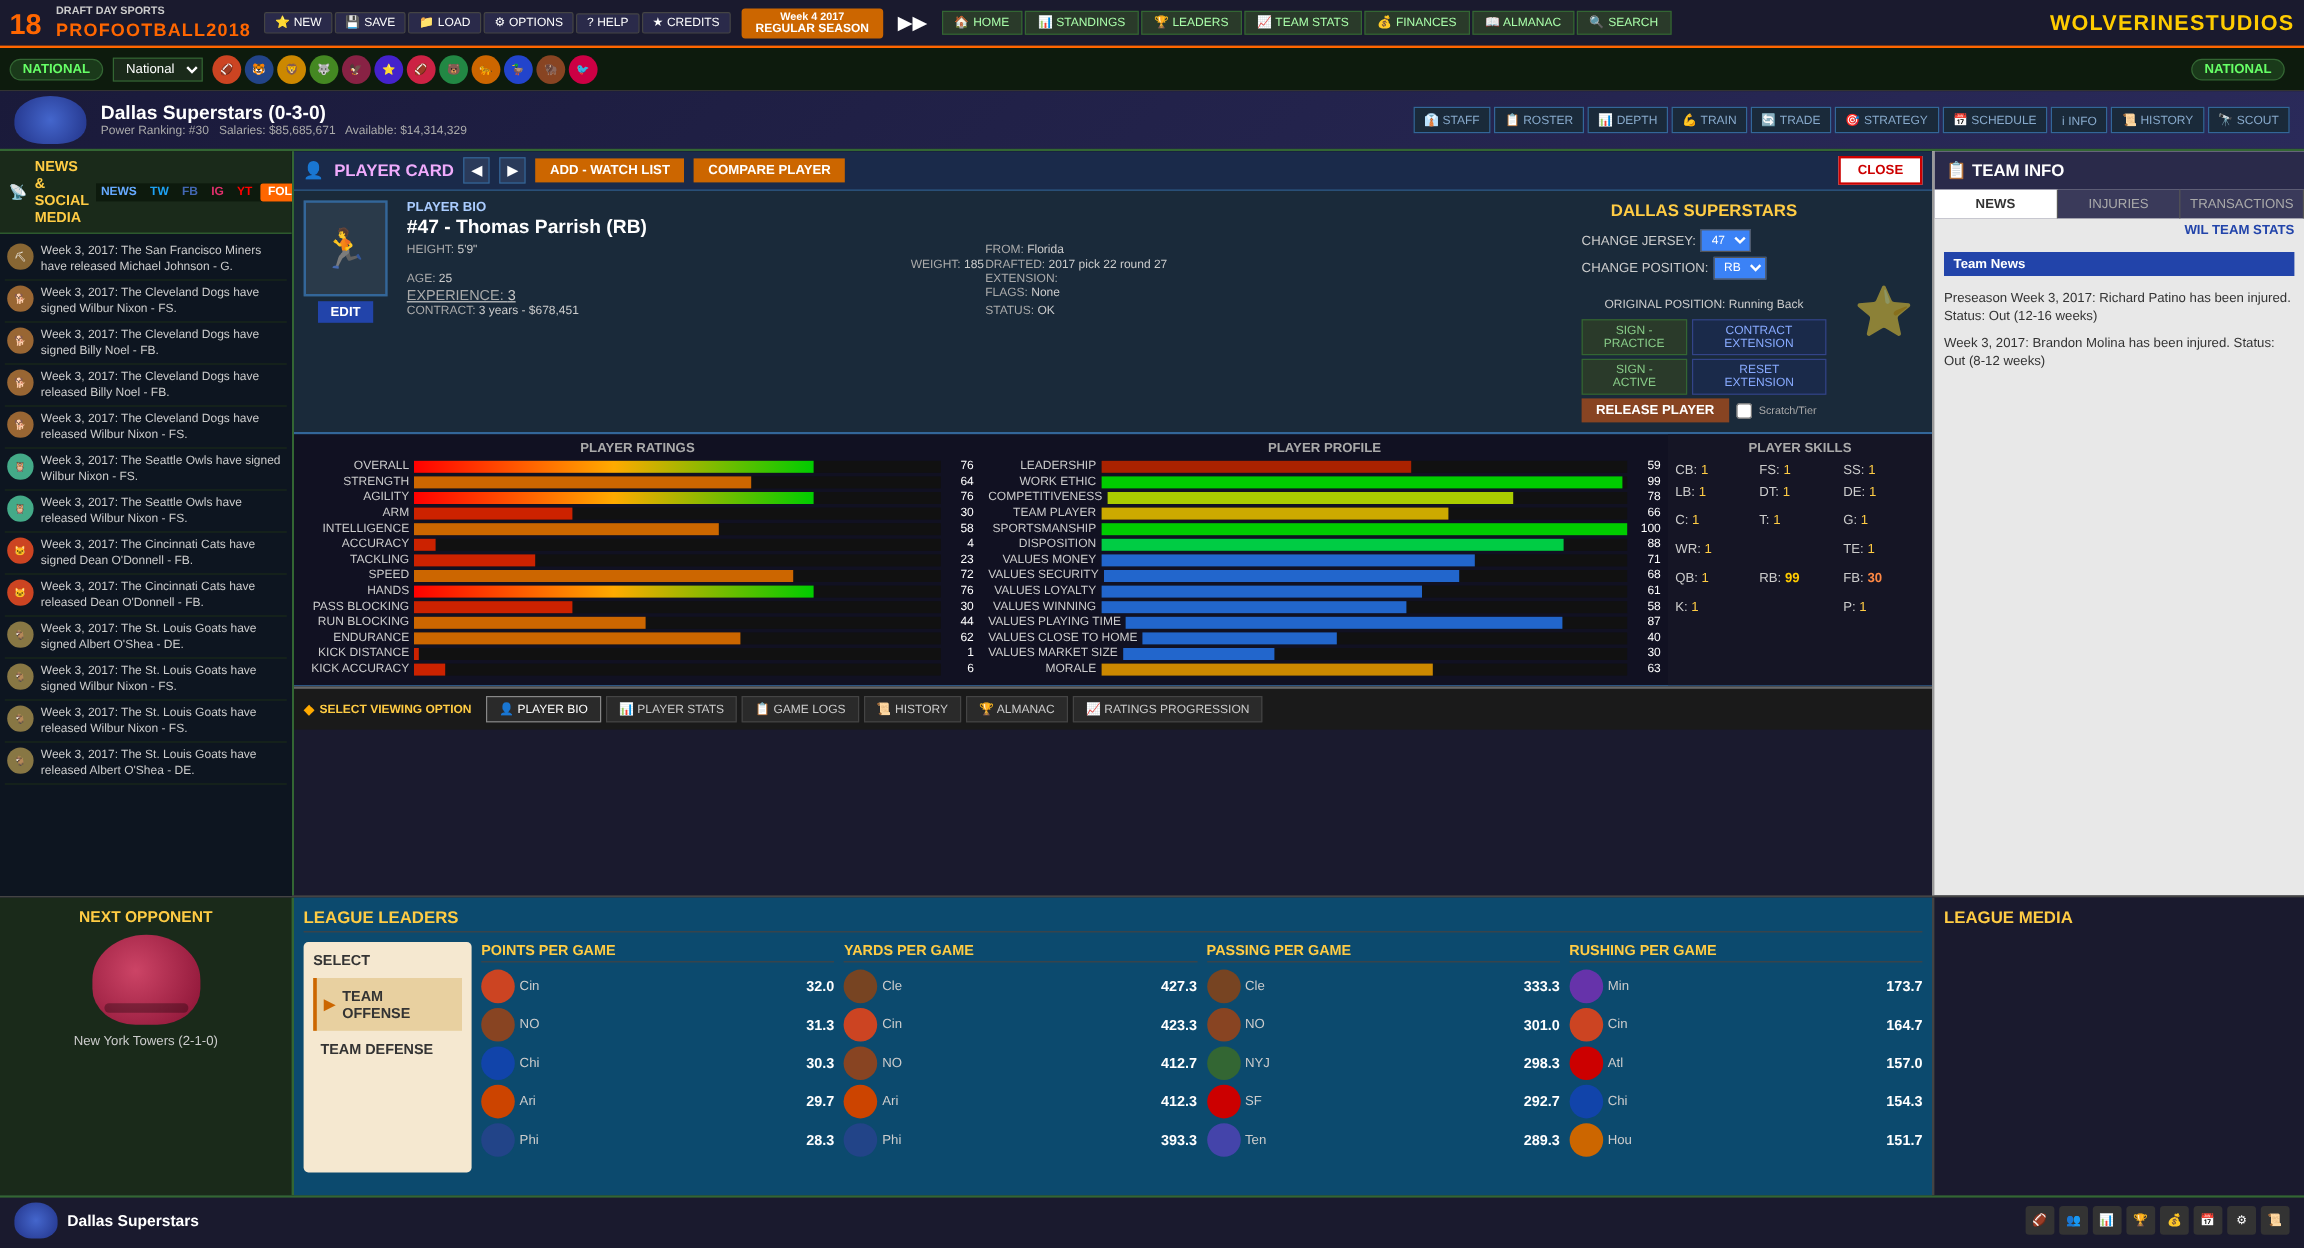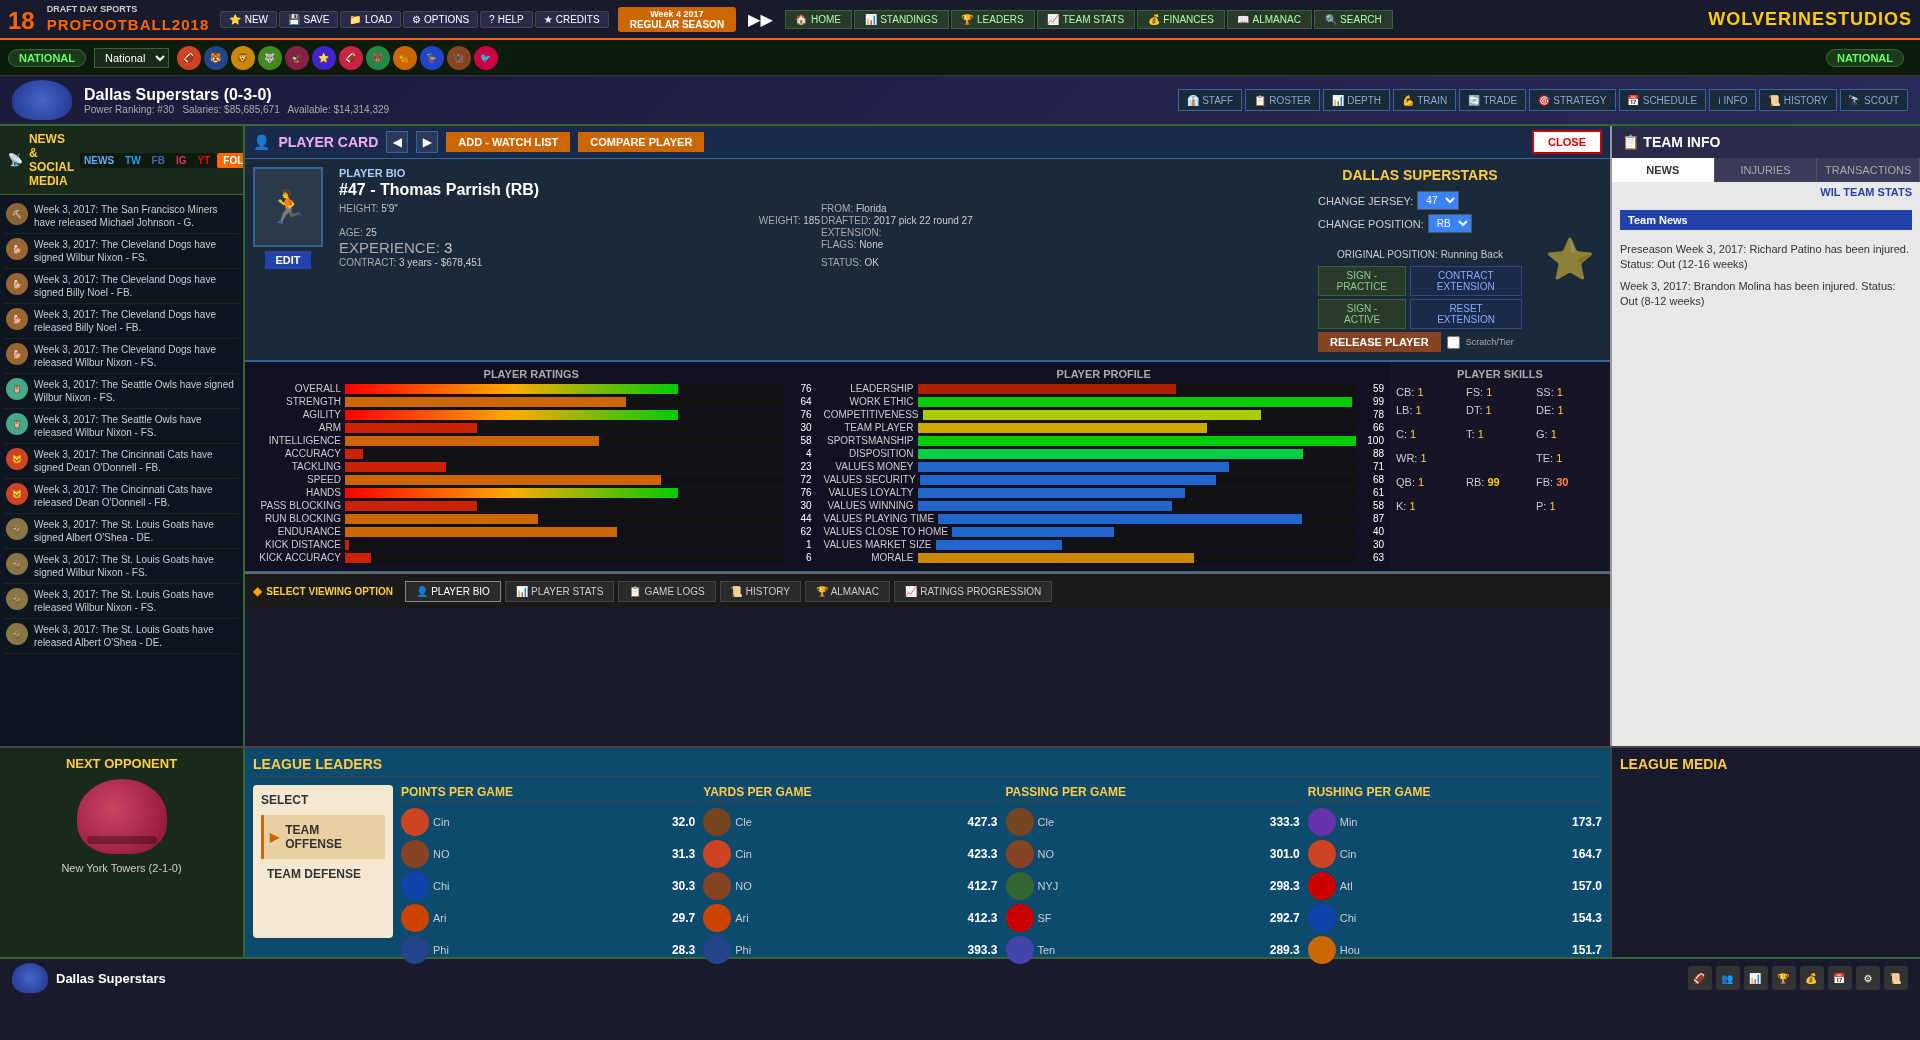--- a/index.html
+++ b/index.html
@@ -70,21 +70,21 @@
     .right-sidebar { width: 310px; background: #e8e8e8; color: #333; border-left: 2px solid #999; flex-shrink: 0; overflow-y: auto; }
     .right-sidebar-header { background: #2a2a4a; color: #fff; padding: 8px 10px; font-size: 14px; font-weight: bold; }
     .right-tabs { display: flex; background: #3a3a5a; }
     .right-tab { flex: 1; text-align: center; padding: 6px 4px; font-size: 11px; color: #aaa; cursor: pointer; border-right: 1px solid #555; }
     .right-tab.active { background: #fff; color: #333; font-weight: bold; }
     .team-news-box { background: #2244aa; color: #fff; padding: 4px 8px; font-size: 11px; font-weight: bold; margin: 8px; }
     .team-news-content { padding: 4px 8px; font-size: 11px; color: #333; }
     .team-news-content p { margin-bottom: 6px; line-height: 1.4; }
 
     
-    .bottom-section { height: 211px; display: flex; border-top: 2px solid #444; }
+    .bottom-section { height: 250px; display: flex; border-top: 2px solid #444; }
     .bottom-left { width: 245px; background: #1a2a1a; border-right: 2px solid #336633; flex-shrink: 0; padding: 8px; }
     .bottom-left h3 { color: #ffcc44; font-size: 13px; font-weight: bold; margin-bottom: 8px; text-align: center; }
     .opponent-name { text-align: center; font-size: 11px; color: #ccc; }
 
     .bottom-middle { flex: 1; background: #0c4a6e; padding: 8px; }
     .league-leaders-header { color: #ffcc44; font-size: 14px; font-weight: bold; margin-bottom: 8px; border-bottom: 1px solid #444; padding-bottom: 4px; }
     .leaders-layout { display: flex; gap: 8px; height: calc(100% - 40px); }
     .select-col { width: 140px; background: #f5e8d0; color: #333; border-radius: 4px; padding: 8px; }
     .select-col h4 { font-size: 12px; font-weight: bold; color: #333; margin-bottom: 8px; }
     .select-item { display: flex; align-items: center; gap: 6px; padding: 8px 6px; cursor: pointer; font-size: 12px; font-weight: bold; color: #333; }
@@ -293,21 +293,21 @@
         <div style="font-size:16px;color:#fff;font-weight:bold;margin-bottom:4px;">
           <span>#47</span> - <span>Thomas Parrish</span> (<span>RB</span>)
         </div>
         <div style="display:grid;grid-template-columns:1fr 1fr;gap:1px;">
           <div style="font-size:10px;color:#ccc;"><span style="color:#aaa;">HEIGHT: </span><span>5'9"</span></div>
           <div style="font-size:10px;color:#ccc;"><span style="color:#aaa;">FROM: </span><span>Florida</span></div>
           <div style="font-size:10px;color:#ccc;text-align:right;"><span style="color:#aaa;">WEIGHT: </span><span>185</span></div>
           <div style="font-size:10px;color:#ccc;"><span style="color:#aaa;">DRAFTED: </span><span>2017 pick 22 round 27</span></div>
           <div style="font-size:10px;color:#ccc;"><span style="color:#aaa;">AGE: </span><span>25</span></div>
           <div style="font-size:10px;color:#ccc;"><span style="color:#aaa;">EXTENSION: </span><span></span></div>
-          <div style="font-size:15px;color:#ccc;"><span style="color:#aaa;">EXPERIENCE: </span><span>3</span></div>
+          <div style="font-size:12px;color:#ccc;text-decoration:underline;"><span style="color:#aaa;">EXPERIENCE: </span><span>3</span></div>
           <div style="font-size:10px;color:#ccc;"><span style="color:#aaa;">FLAGS: </span><span>None</span></div>
           <div style="font-size:10px;color:#ccc;"><span style="color:#aaa;">CONTRACT: </span><span>3 years - $678,451</span></div>
           <div style="font-size:10px;color:#ccc;"><span style="color:#aaa;">STATUS: </span><span>OK</span></div>
         </div>
       </div>
 
       <div style="padding:8px;width:220px;text-align:center;">
         <div style="color:#ffcc44;font-size:14px;font-weight:bold;margin-bottom:8px;">DALLAS SUPERSTARS</div>
         <div style="display:flex;align-items:center;gap:4px;margin-bottom:4px;font-size:11px;color:#ccc;">
           <span>CHANGE JERSEY:</span>

